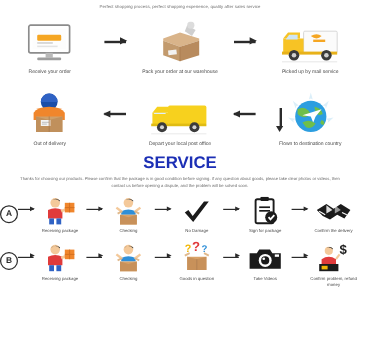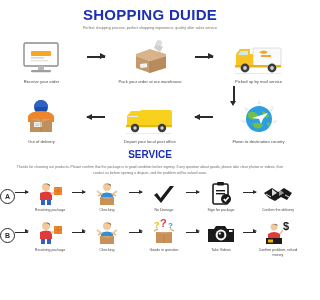--- a/index.html
+++ b/index.html
@@ -26,21 +26,21 @@
   .subtitle{
     text-align:center;
     font-size:3.6px;
     line-height:1.65;
     color:#6e6e6e;
     margin-top:4px;
     letter-spacing:.05px;
   }
   .service-title{
     text-align:center;
-    font-size:10px;
+    font-size:14px;
     font-weight:bold;
     color:#1c2fb5;
     line-height:1;
     margin-top:4px;
   }
   .service-desc{
     text-align:center;
     font-size:3.5px;
     line-height:1.75;
     color:#6e6e6e;
@@ -139,21 +139,20 @@
   }
   .sarrow{width:13px;height:26px;display:flex;align-items:center;justify-content:center;}
 
   svg{display:block;}
 </style>
 </head>
 <body>
 
 <div class="page">
 
-  <div class="title">SHOPPING DUIDE</div>
   <div class="subtitle">Perfect shopping process, perfect shopping experience, quality after sales service</div>
 
   <div class="row" style="margin-top:6px;">
 
     <div class="node">
       <div class="art">
         <svg width="44" height="34" viewBox="0 0 44 34">
           <rect x="5" y="1" width="34" height="23" rx="1.5" fill="#fff" stroke="#8c8c8c" stroke-width="1.4"></rect>
           <rect x="8" y="4" width="28" height="17" fill="#fdfdfd"></rect>
           <rect x="12" y="9" width="20" height="5" rx="1" fill="#f5a623"></rect>

